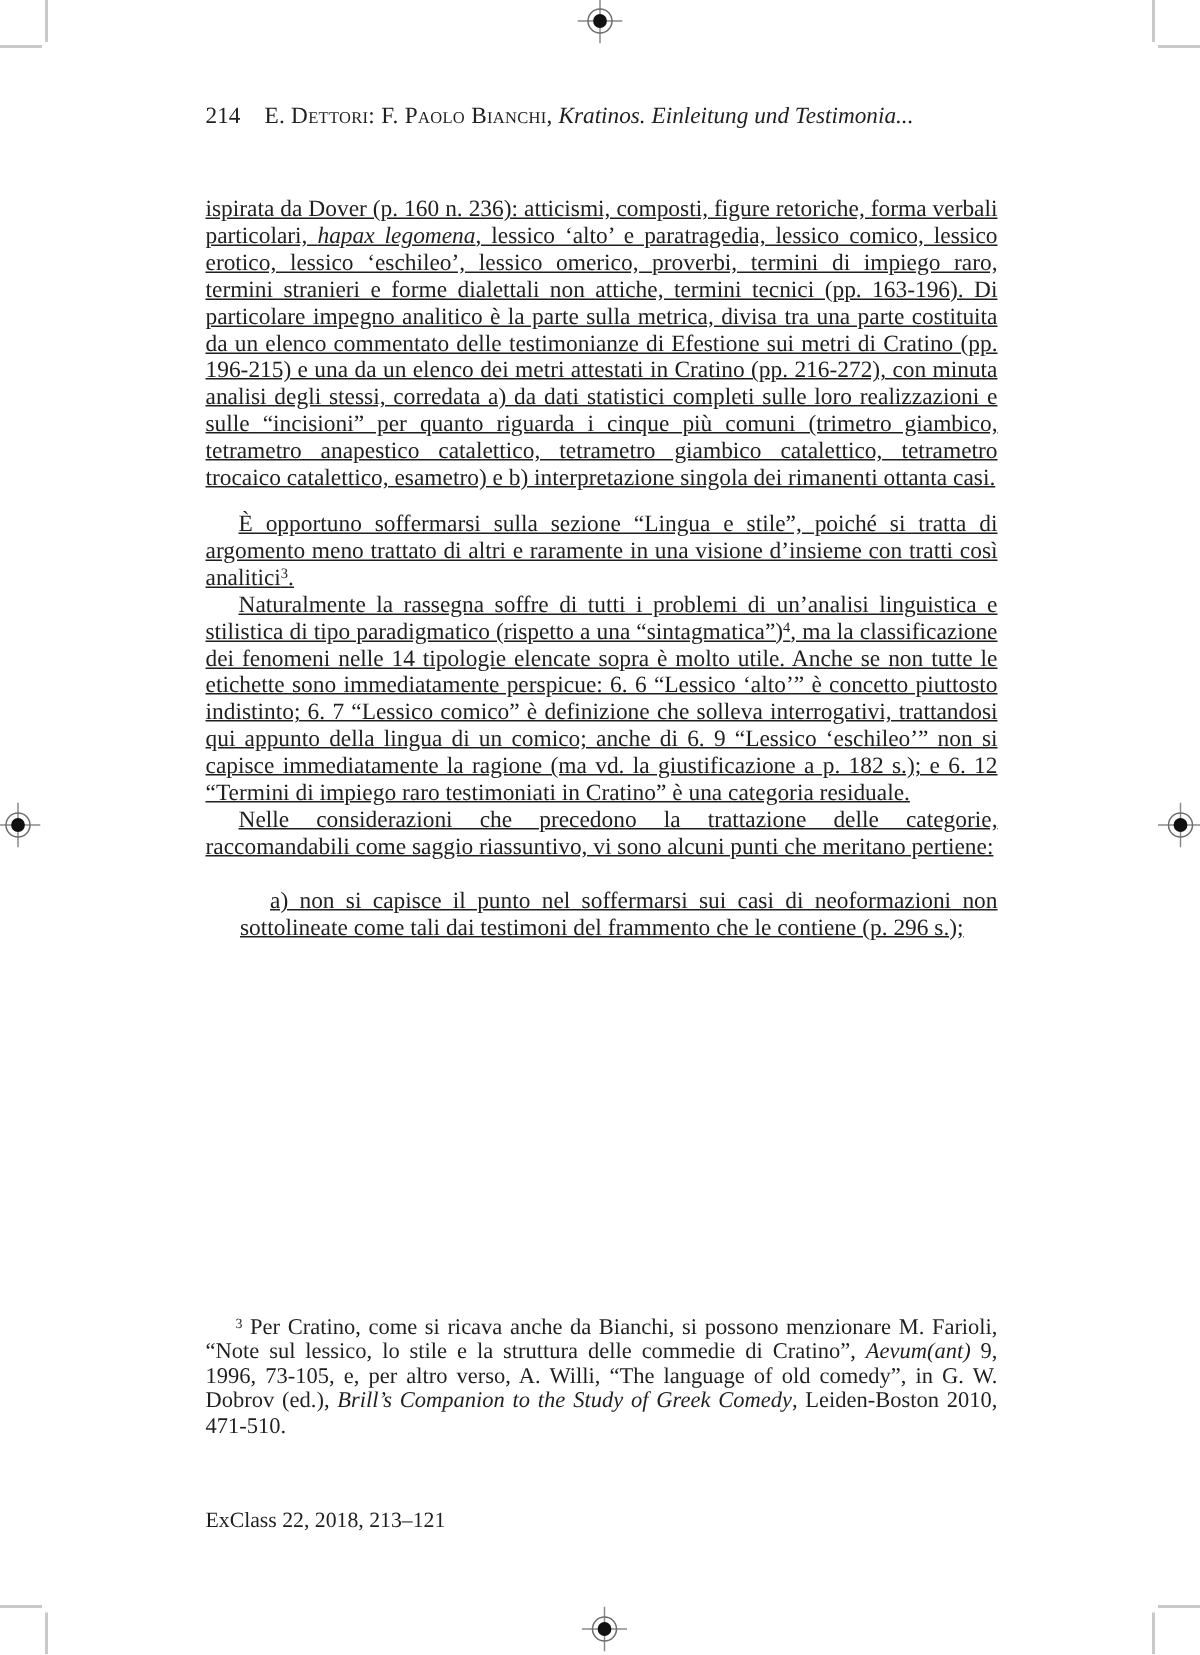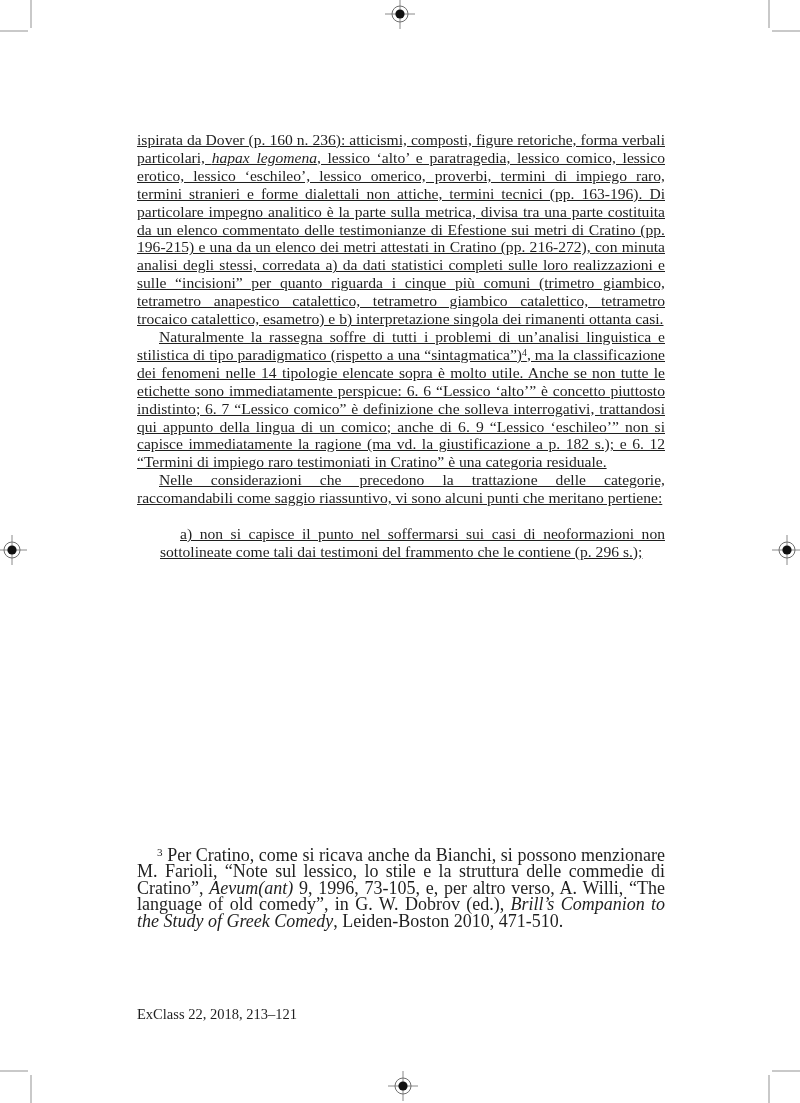--- a/index.html
+++ b/index.html
@@ -41,22 +41,22 @@
   .content p { margin: 0; padding: 0; text-decoration: underline; }
   .content p.indent { text-indent: 22px; }
   .content p.gap-before { margin-top: 13px; }
   .content p.item-block { margin-left: 23px; width: 505px; text-indent: 20px; margin-top: 18px; }
 
   sup { font-size: 62%; line-height: 0; vertical-align: baseline; position: relative; top: -0.45em; }
 
   
   .footnotes {
     position: absolute;
-    left: 137px; top: 847px; width: 528px;
-    font-size: 18px;
+    left: 137px; top: 877px; width: 528px;
+    font-size: 15px;
     line-height: 16.4px;
     text-align: justify;
   }
   .footnotes p { margin: 0; padding: 0; text-indent: 20px; }
 
   
   .page-footer {
     position: absolute;
     left: 137px; top: 1006px;
     font-size: 14.5px;
@@ -96,23 +96,28 @@
     <circle cx="15" cy="15" r="8" fill="none" stroke="#6e6e6e" stroke-width="1"></circle>
     <circle cx="15" cy="15" r="4.6" fill="#111111"></circle>
   </svg>
   <svg class="regmark" style="left:772px; top:535px;" viewBox="0 0 30 30">
     <line x1="15" y1="0" x2="15" y2="30" stroke="#8a8a8a" stroke-width="1"></line>
     <line x1="0" y1="15" x2="30" y2="15" stroke="#8a8a8a" stroke-width="1"></line>
     <circle cx="15" cy="15" r="8" fill="none" stroke="#6e6e6e" stroke-width="1"></circle>
     <circle cx="15" cy="15" r="4.6" fill="#111111"></circle>
   </svg>
 
+  <div class="running-header">
+    <span class="pnum">214</span><span class="byline">E. Dettori: F. Paolo Bianchi,</span>
+    <span class="rtitle">Kratinos. Einleitung und Testimonia...</span>
+  </div>
 
   <div class="content">
       <p><span>ispirata da Dover (p. 160 n. 236): atticismi, composti, figure retoriche, forma verbali particolari, </span><i>hapax legomena</i><span>, lessico ‘alto’ e paratragedia, lessico comico, lessico erotico, lessico ‘eschileo’, lessico omerico, proverbi, termini di impiego raro, termini stranieri e forme dialettali non attiche, termini tecnici (pp. 163-196). Di particolare impegno analitico è la parte sulla metrica, divisa tra una parte costituita da un elenco commentato delle testimonianze di Efestione sui metri di Cratino (pp. 196-215) e una da un elenco dei metri attestati in Cratino (pp. 216-272), con minuta analisi degli stessi, corredata a) da dati statistici completi sulle loro realizzazioni e sulle “incisioni” per quanto riguarda i cinque più comuni (trimetro giambico, tetrametro anapestico catalettico, tetrametro giambico catalettico, tetrametro trocaico catalettico, esametro) e b) interpretazione singola dei rimanenti ottanta casi.</span></p>
+      <p class="indent gap-before"><span>È opportuno soffermarsi sulla sezione “Lingua e stile”, poiché si tratta di argomento meno trattato di altri e raramente in una visione d’insieme con tratti così analitici</span><sup>3</sup><span>.</span></p>
       <p class="indent"><span>Naturalmente la rassegna soffre di tutti i problemi di un’analisi linguistica e stilistica di tipo paradigmatico (rispetto a una “sintagmatica”)</span><sup>4</sup><span>, ma la classificazione dei fenomeni nelle 14 tipologie elencate sopra è molto utile. Anche se non tutte le etichette sono immediatamente perspicue: 6. 6 “Lessico ‘alto’” è concetto piuttosto indistinto; 6. 7 “Lessico comico” è definizione che solleva interrogativi, trattandosi qui appunto della lingua di un comico; anche di 6. 9 “Lessico ‘eschileo’” non si capisce immediatamente la ragione (ma vd. la giustificazione a p. 182 s.); e 6. 12 “Termini di impiego raro testimoniati in Cratino” è una categoria residuale.</span></p>
       <p class="indent"><span>Nelle considerazioni che precedono la trattazione delle categorie, raccomandabili come saggio riassuntivo, vi sono alcuni punti che meritano pertiene:</span></p>
       <p class="item-block"><span>a) non si capisce il punto nel soffermarsi sui casi di neoformazioni non sottolineate come tali dai testimoni del frammento che le contiene (p. 296 s.);</span></p>
     </div>
 
   <div class="footnotes">
       <p><sup>3</sup><span> Per Cratino, come si ricava anche da Bianchi, si possono menzionare M. Farioli, “Note sul lessico, lo stile e la struttura delle commedie di Cratino”, </span><i>Aevum(ant)</i><span> 9, 1996, 73-105, e, per altro verso, A. Willi, “The language of old comedy”, in G. W. Dobrov (ed.), </span><i>Brill’s Companion to the Study of Greek Comedy</i><span>, Leiden-Boston 2010, 471-510.</span></p>
     </div>
 
   <div class="page-footer">

